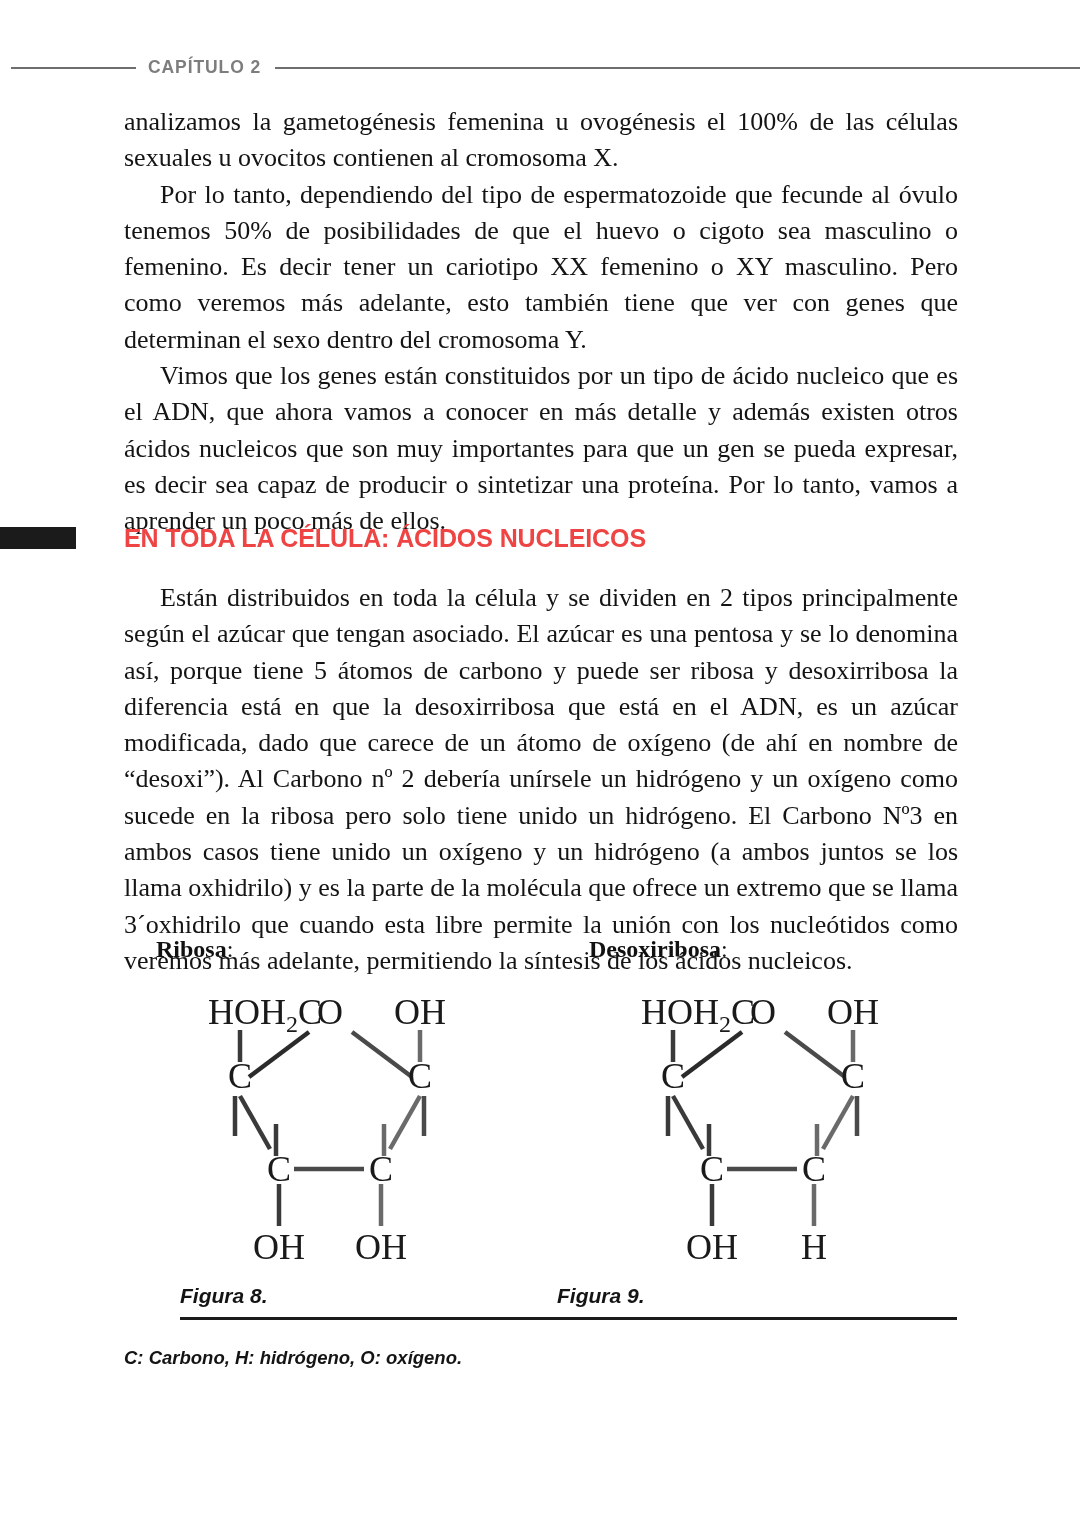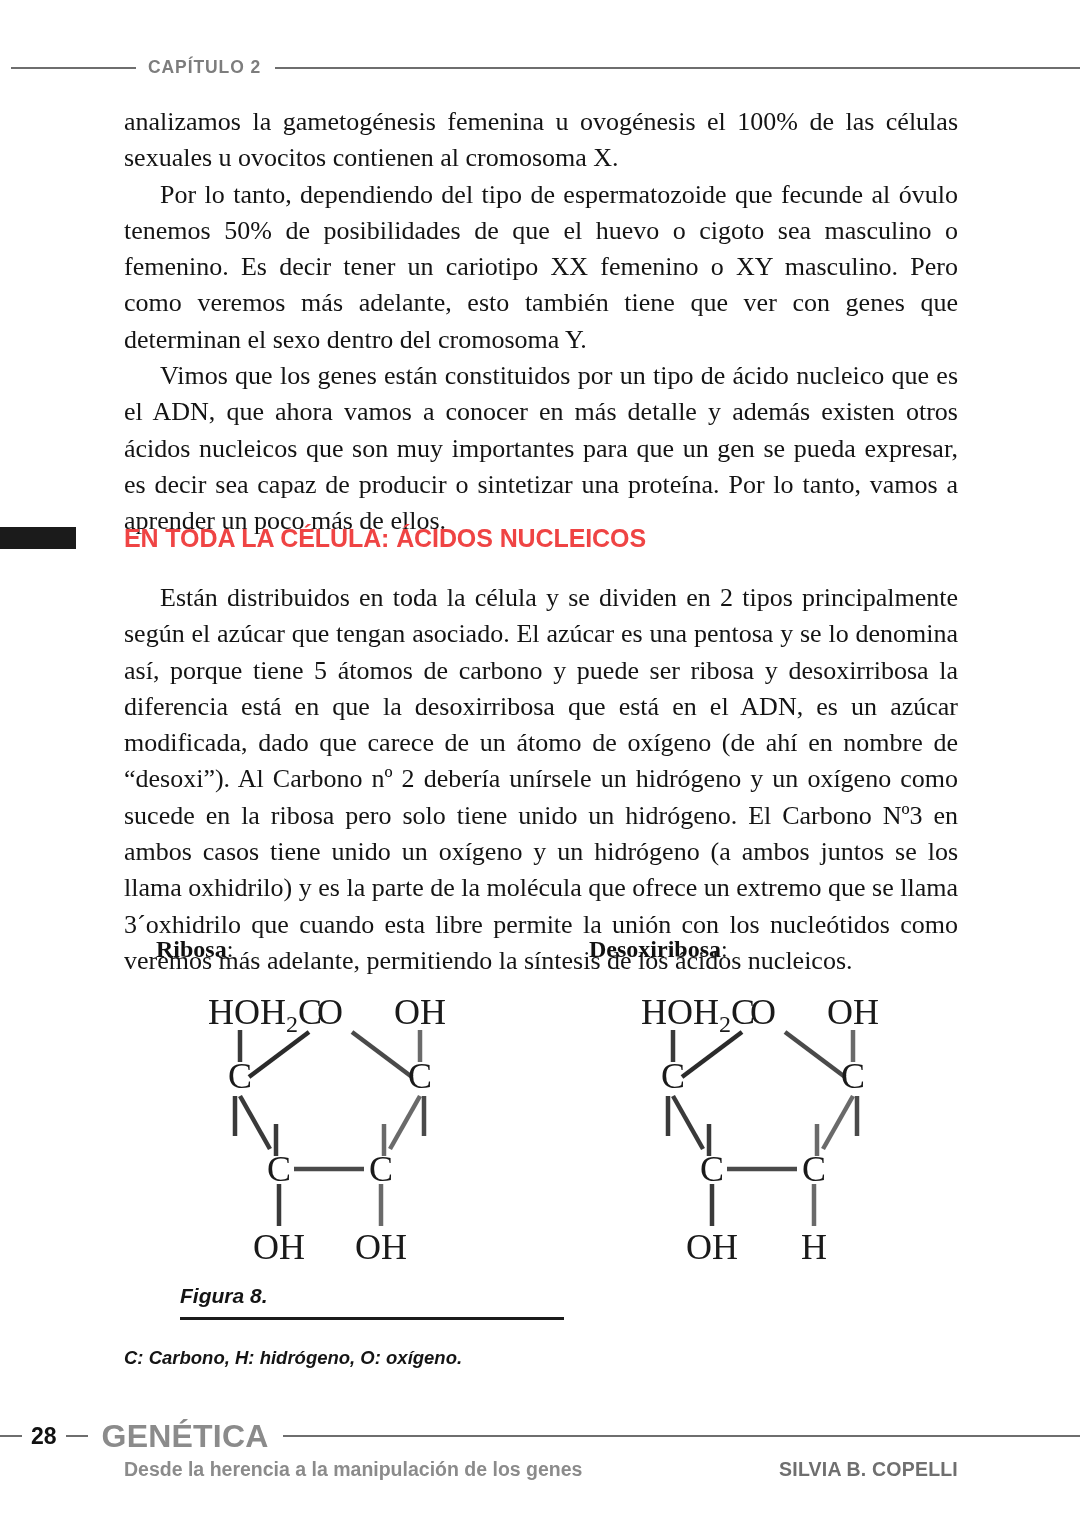--- a/index.html
+++ b/index.html
@@ -365,31 +365,22 @@
         </svg>
       </div>
     </div>
   </div>
 
   <div class="caps">
     <div class="cap cap-left">
       <div class="cap-text">Figura 8.</div>
       <div class="cap-rule"></div>
     </div>
+    <div class="cap cap-right">
+      <div class="cap-text">Figura 9.</div>
+      <div class="cap-rule"></div>
+    </div>
   </div>
 
   <div class="legend">C: Carbono, H: hidrógeno, O: oxígeno.</div>
 
-  <div class="footer">
-    <div class="footer-row1">
-      <div class="foot-rule-a"></div>
-      <div class="foot-pageno">28</div>
-      <div class="foot-rule-b"></div>
-      <div class="foot-brand">GENÉTICA</div>
-      <div class="foot-rule-c"></div>
-    </div>
-    <div class="footer-row2">
-      <div class="foot-sub">Desde la herencia a la manipulación de los genes</div>
-      <div class="foot-author">SILVIA B. COPELLI</div>
-    </div>
-  </div>
 
 </div>
 
 </body></html>

